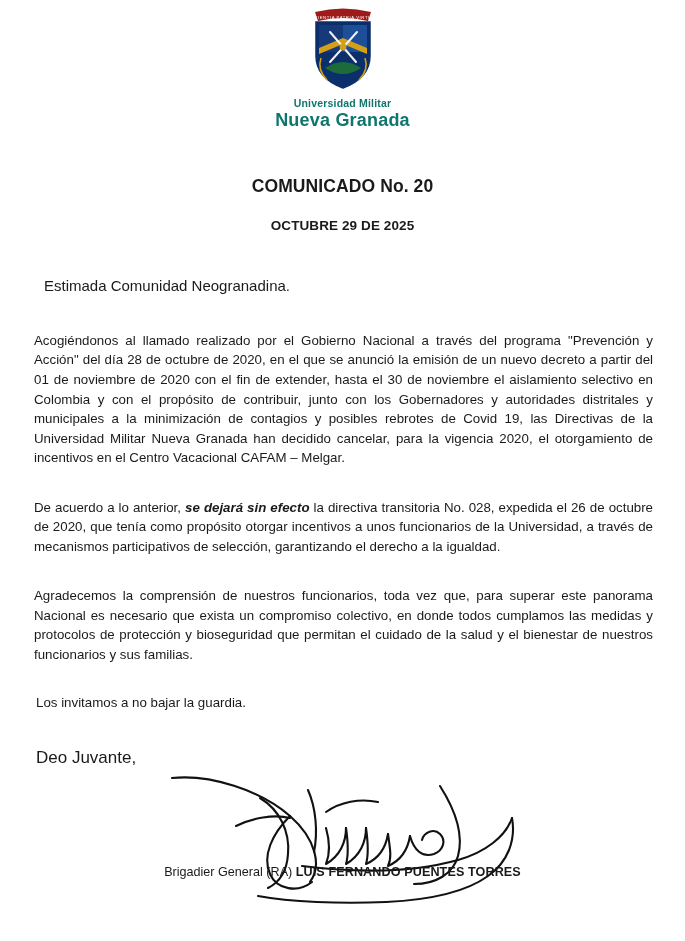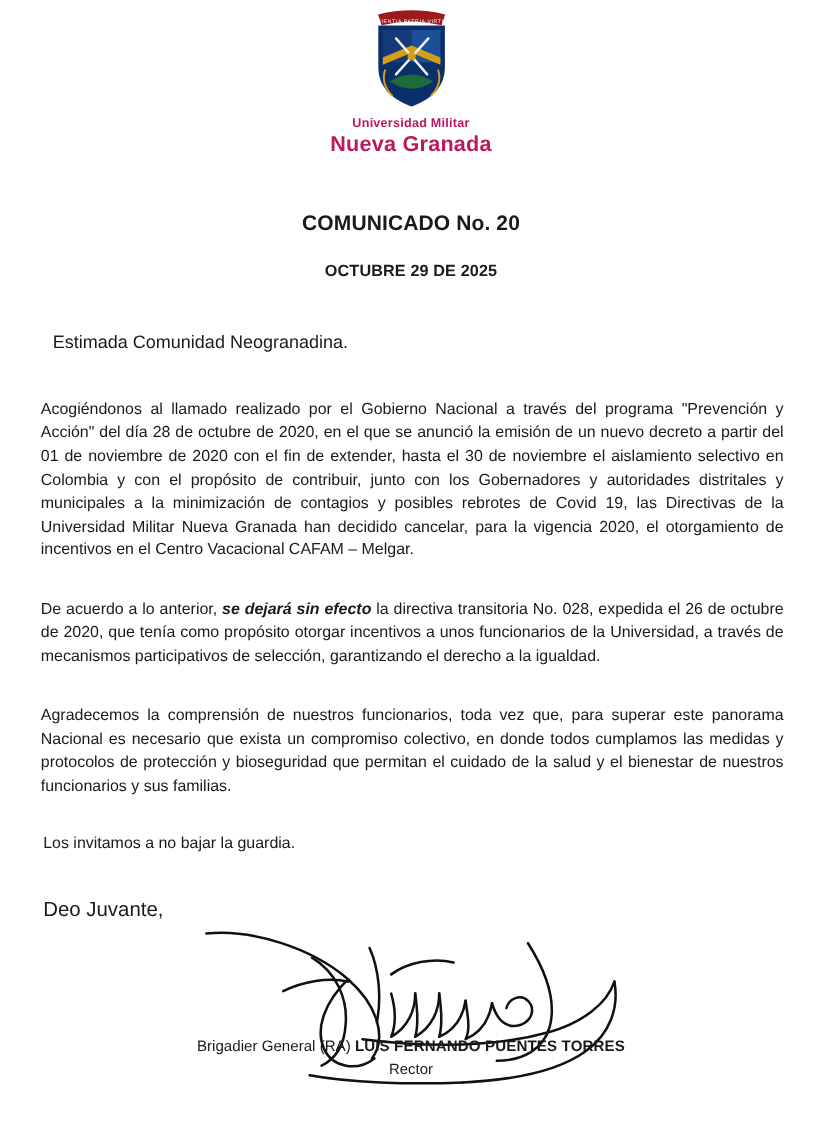--- a/index.html
+++ b/index.html
@@ -34,21 +34,21 @@
   .crest {
     position: relative;
     width: 92px;
     height: 86px;
   }
   .crest svg { display: block; }
   .logo-text {
     margin-top: 4px;
     text-align: center;
     line-height: 1.12;
-    color: #be185d;
+    color: #0f766e;
   }
   .logo-line1 {
     font-size: 10.5px;
     font-weight: bold;
     letter-spacing: 0.2px;
   }
   .logo-line2 {
     font-size: 18px;
     font-weight: bold;
     letter-spacing: 0.2px;
@@ -202,16 +202,15 @@
           <path d="M300 30 C314 52 324 78 318 100 C313 118 296 128 274 128"></path>
           <path d="M162 110 C210 116 268 118 318 104 C346 96 366 80 372 62"></path>
           <path d="M372 62 C376 84 368 106 348 120 C326 136 288 144 246 146"></path>
           <path d="M246 146 C200 148 150 146 118 140"></path>
         </g>
       </svg>
     </div>
     <div class="sig-name">
       <span class="rank">Brigadier General (RA) </span><span class="name">LUIS FERNANDO PUENTES TORRES</span>
     </div>
-    <div class="sig-role">Rector</div>
   </div>
 
 </div>
 
 </body></html>

